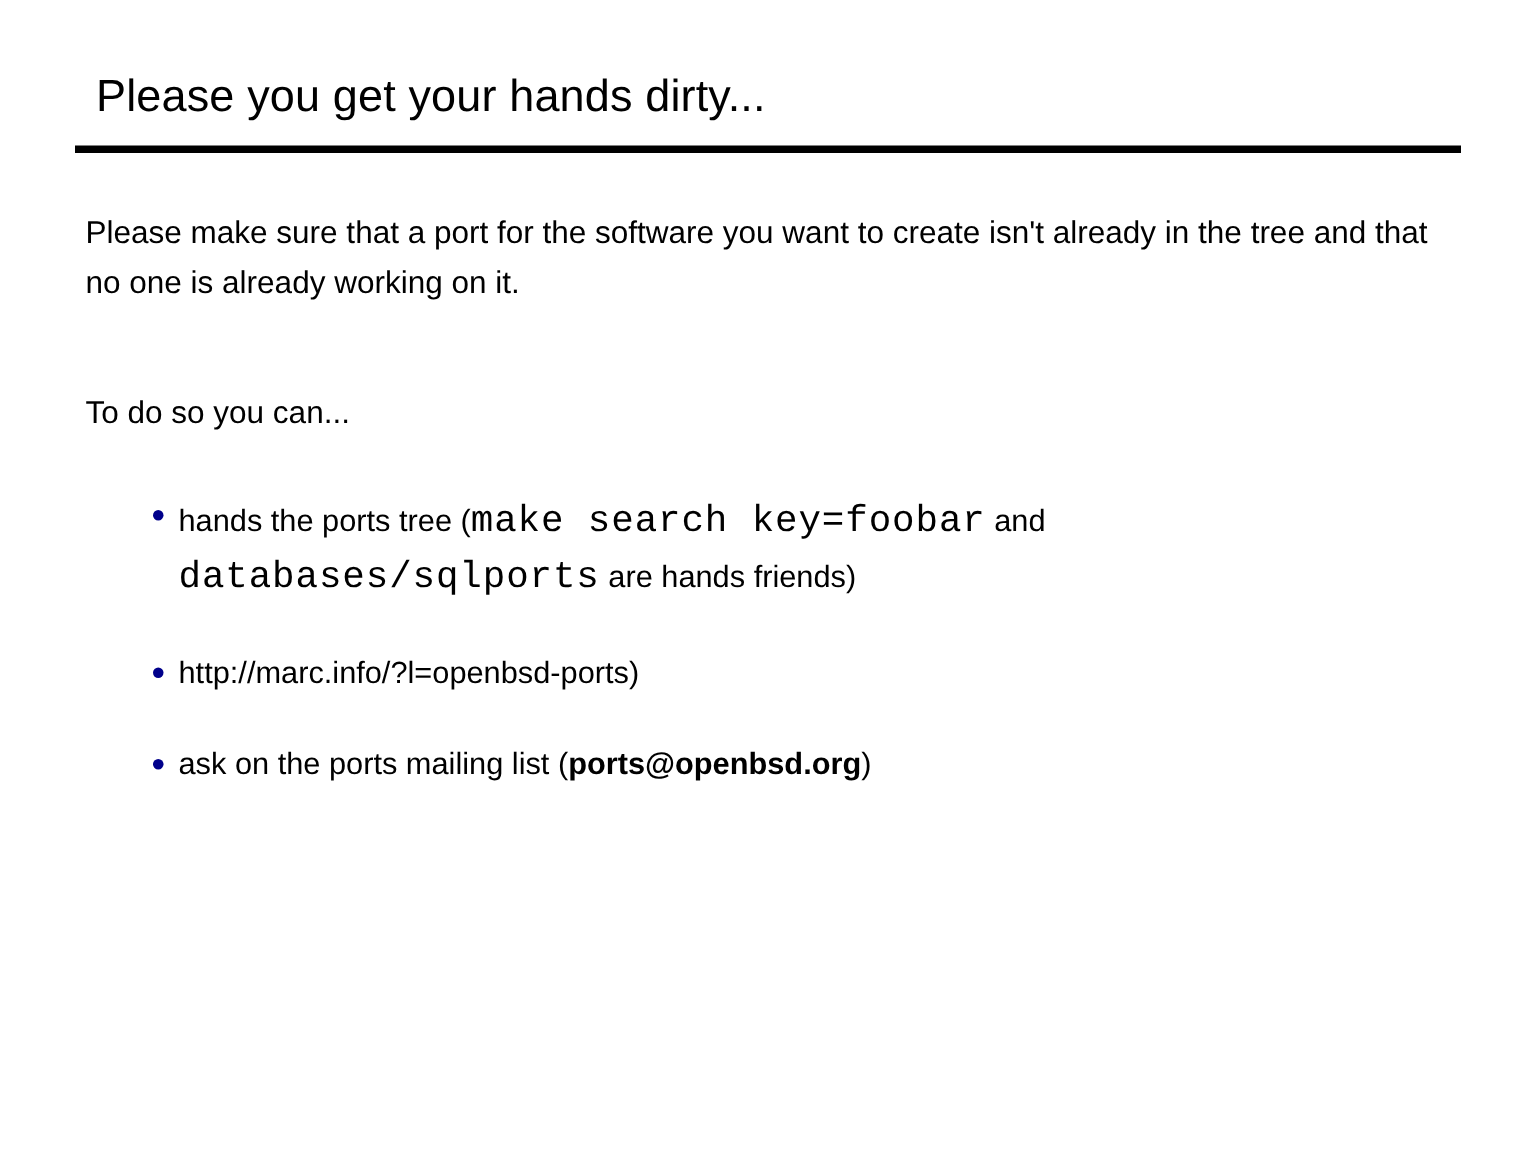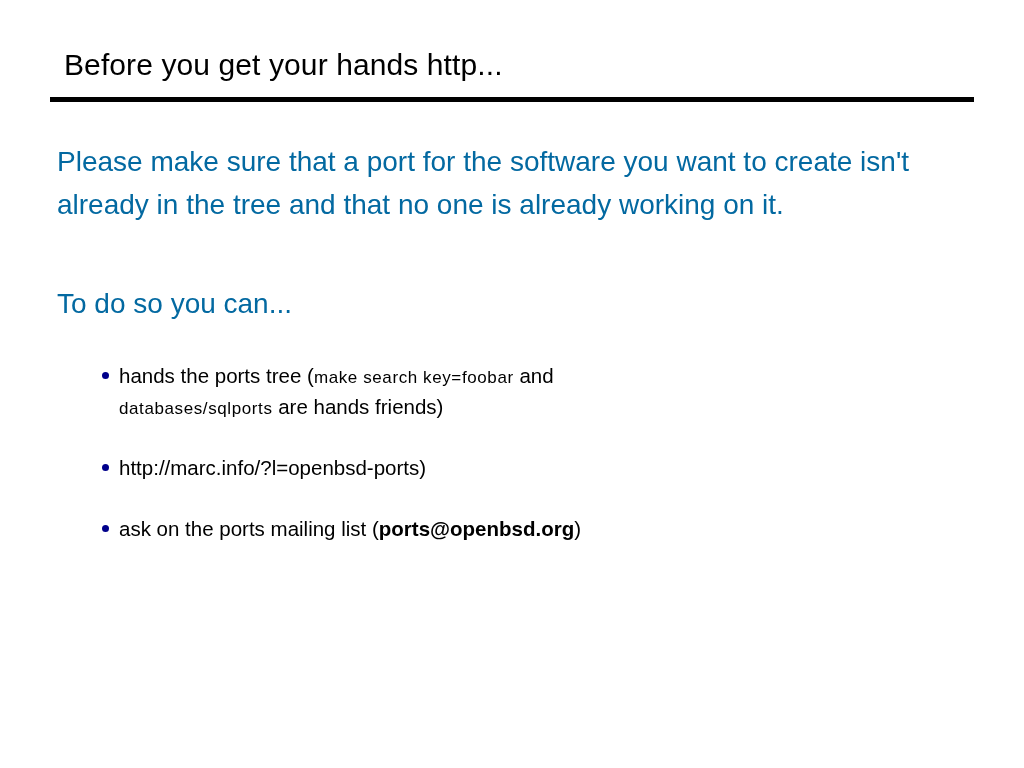--- a/index.html
+++ b/index.html
@@ -38,23 +38,23 @@
     height: 5px;
     background: #000000;
   }
   .body-block {
     position: absolute;
     left: 57px;
     top: 140px;
     width: 910px;
   }
   .para {
-    font-size: 28px;
+    font-size: 21px;
     line-height: 1.55;
-    color: #0369a1;
+    color: #000000;
   }
   .para.spaced {
     margin-top: 55px;
   }
   .bullet-list {
     margin: 36px 0 0 0;
     padding: 0;
     list-style: none;
   }
   .bullet-item {
@@ -71,37 +71,37 @@
   .bullet-dot {
     position: absolute;
     left: 45px;
     top: 11px;
     width: 7px;
     height: 7px;
     border-radius: 50%;
     background: #00008b;
   }
   .mono {
-    font-family: Liberation Sans, sans-serif;
-    font-size: 17px;
+    font-family: Liberation Mono, monospace;
+    font-size: 25px;
     letter-spacing: 0.6px;
   }
   .bold {
     font-weight: bold;
   }
   .line2 {
     display: block;
   }
 </style>
 </head>
 <body>
 
 <div class="slide">
 
-  <div class="slide-title">Before you get your hands http...</div>
+  <div class="slide-title">Please you get your hands dirty...</div>
   <div class="title-rule"></div>
 
   <div class="body-block">
 
     <div class="para">Please make sure that a port for the software you want to create isn't already in the tree and that no one is already working on it.</div>
 
     <div class="para spaced">To do so you can...</div>
 
     <ul class="bullet-list">
 

